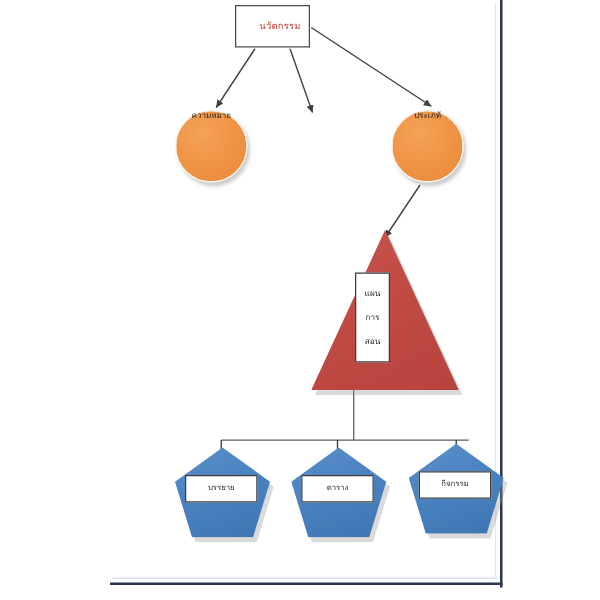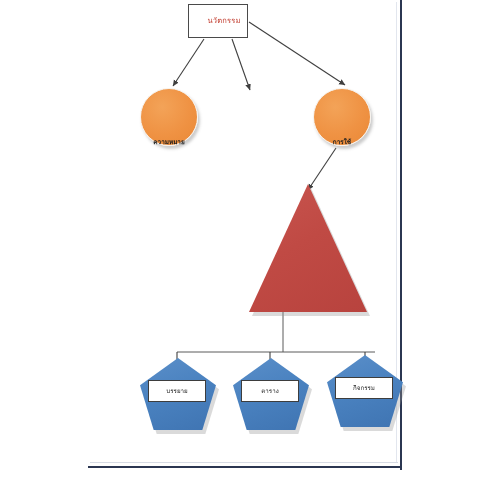--- a/index.html
+++ b/index.html
@@ -48,23 +48,22 @@
     font-size:7.5px;color:#c0392b;letter-spacing:.2px;
     white-space:nowrap;line-height:1;
   }
 
   
   .circle{
     position:absolute;width:58px;height:58px;border-radius:50%;
     background:radial-gradient(circle at 38% 32%, #f3a358 0%, #ef9243 55%, #e98836 100%);
     border:1px solid #f7f2ec;
     box-shadow:2px 3px 3px rgba(140,140,140,.45);
-    display:flex;align-items:flex-end;justify-content:center;
+    display:flex;align-items:flex-start;justify-content:center;
     box-sizing:border-box;
-    font-weight:bold;
   }
   .circle-label{
     font-size:6.4px;color:#202020;white-space:nowrap;line-height:1;
   }
   #circle-1{left:140px;top:88px;}
   #circle-2{left:227px;top:92px;}
   #circle-3{left:313px;top:88px;}
 
   
   .triangle-wrap{
@@ -151,26 +150,31 @@
   </svg>
 
   <div class="top-box">
     <span class="top-box-label">นวัตกรรม</span>
   </div>
 
   <div class="circle" id="circle-1">
     <span class="circle-label">ความหมาย</span>
   </div>
   <div class="circle" id="circle-3">
-    <span class="circle-label">การใช้</span>
+    <span class="circle-label">ประเภท้</span>
   </div>
 
   <div class="triangle-wrap">
     <div class="triangle-shadow"></div>
     <div class="triangle-body"></div>
+    <div class="triangle-textbox">
+      <span>แผน</span>
+      <span>การ</span>
+      <span>สอน</span>
+    </div>
   </div>
 
   <div class="pent" id="pent-1">
     <div class="pent-shadow"></div>
     <div class="pent-body"></div>
     <div class="pent-textbox">
       <span>บรรยาย</span>
     </div>
   </div>
   <div class="pent" id="pent-2">

